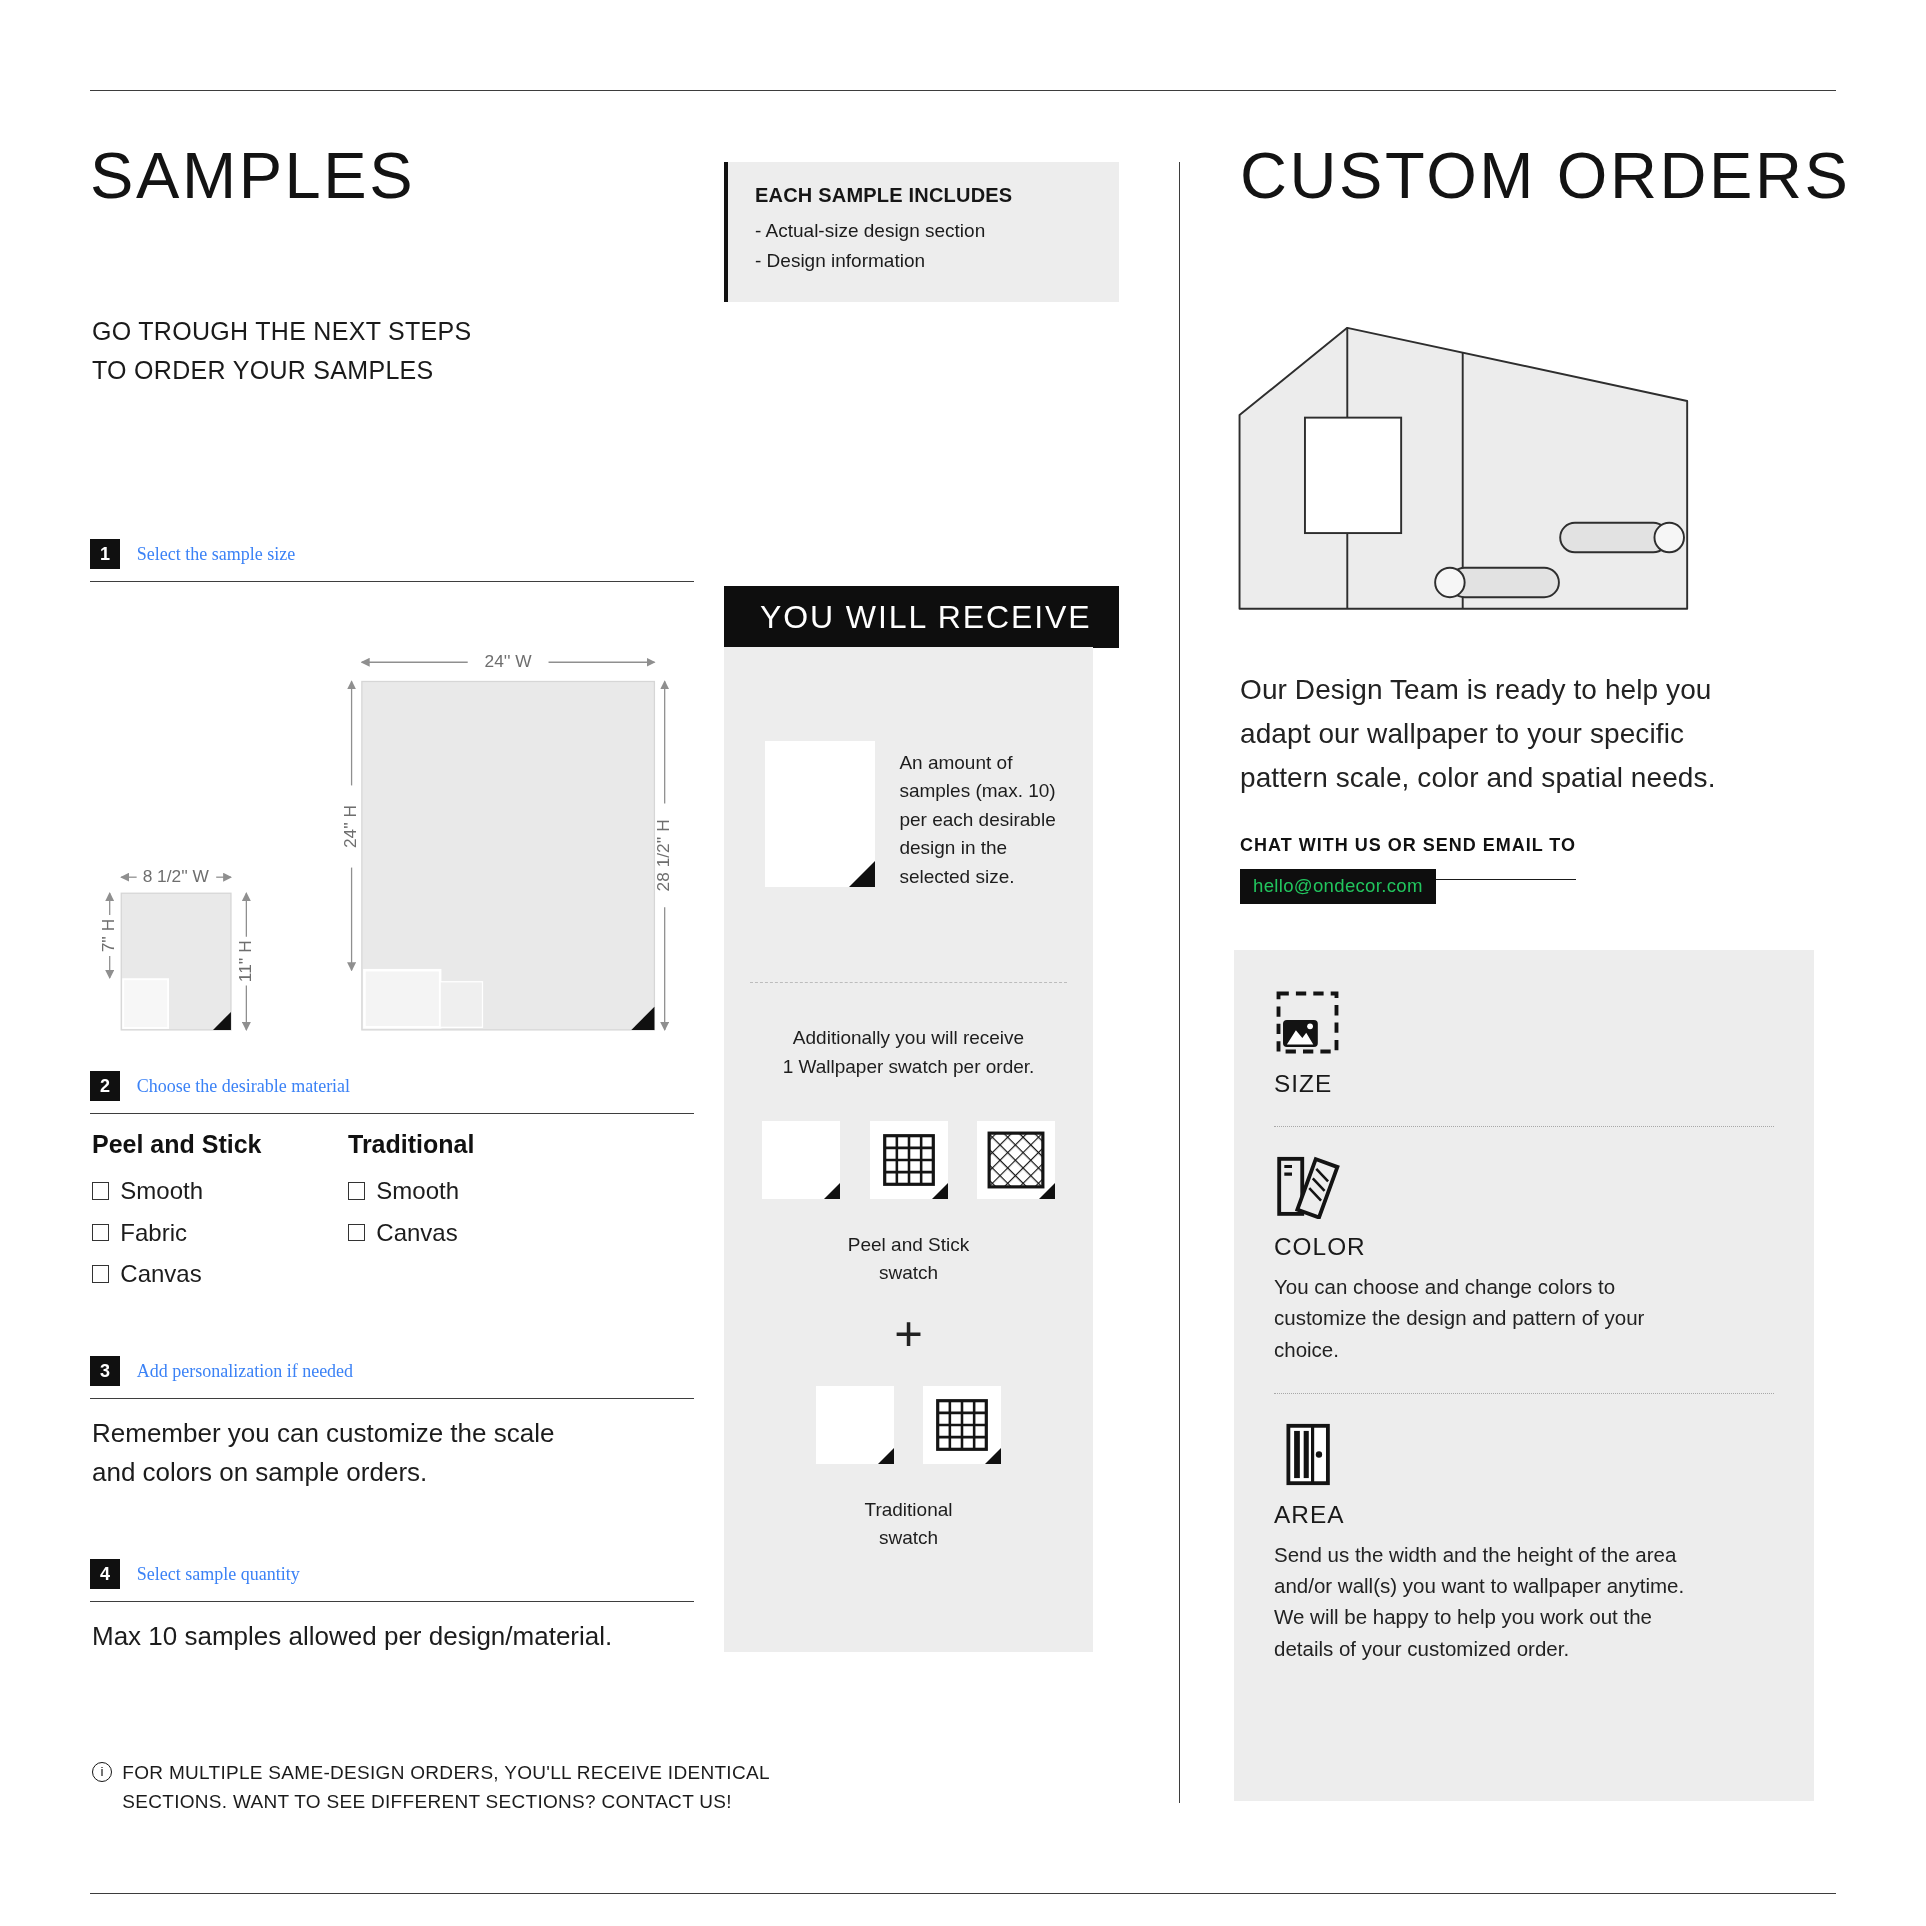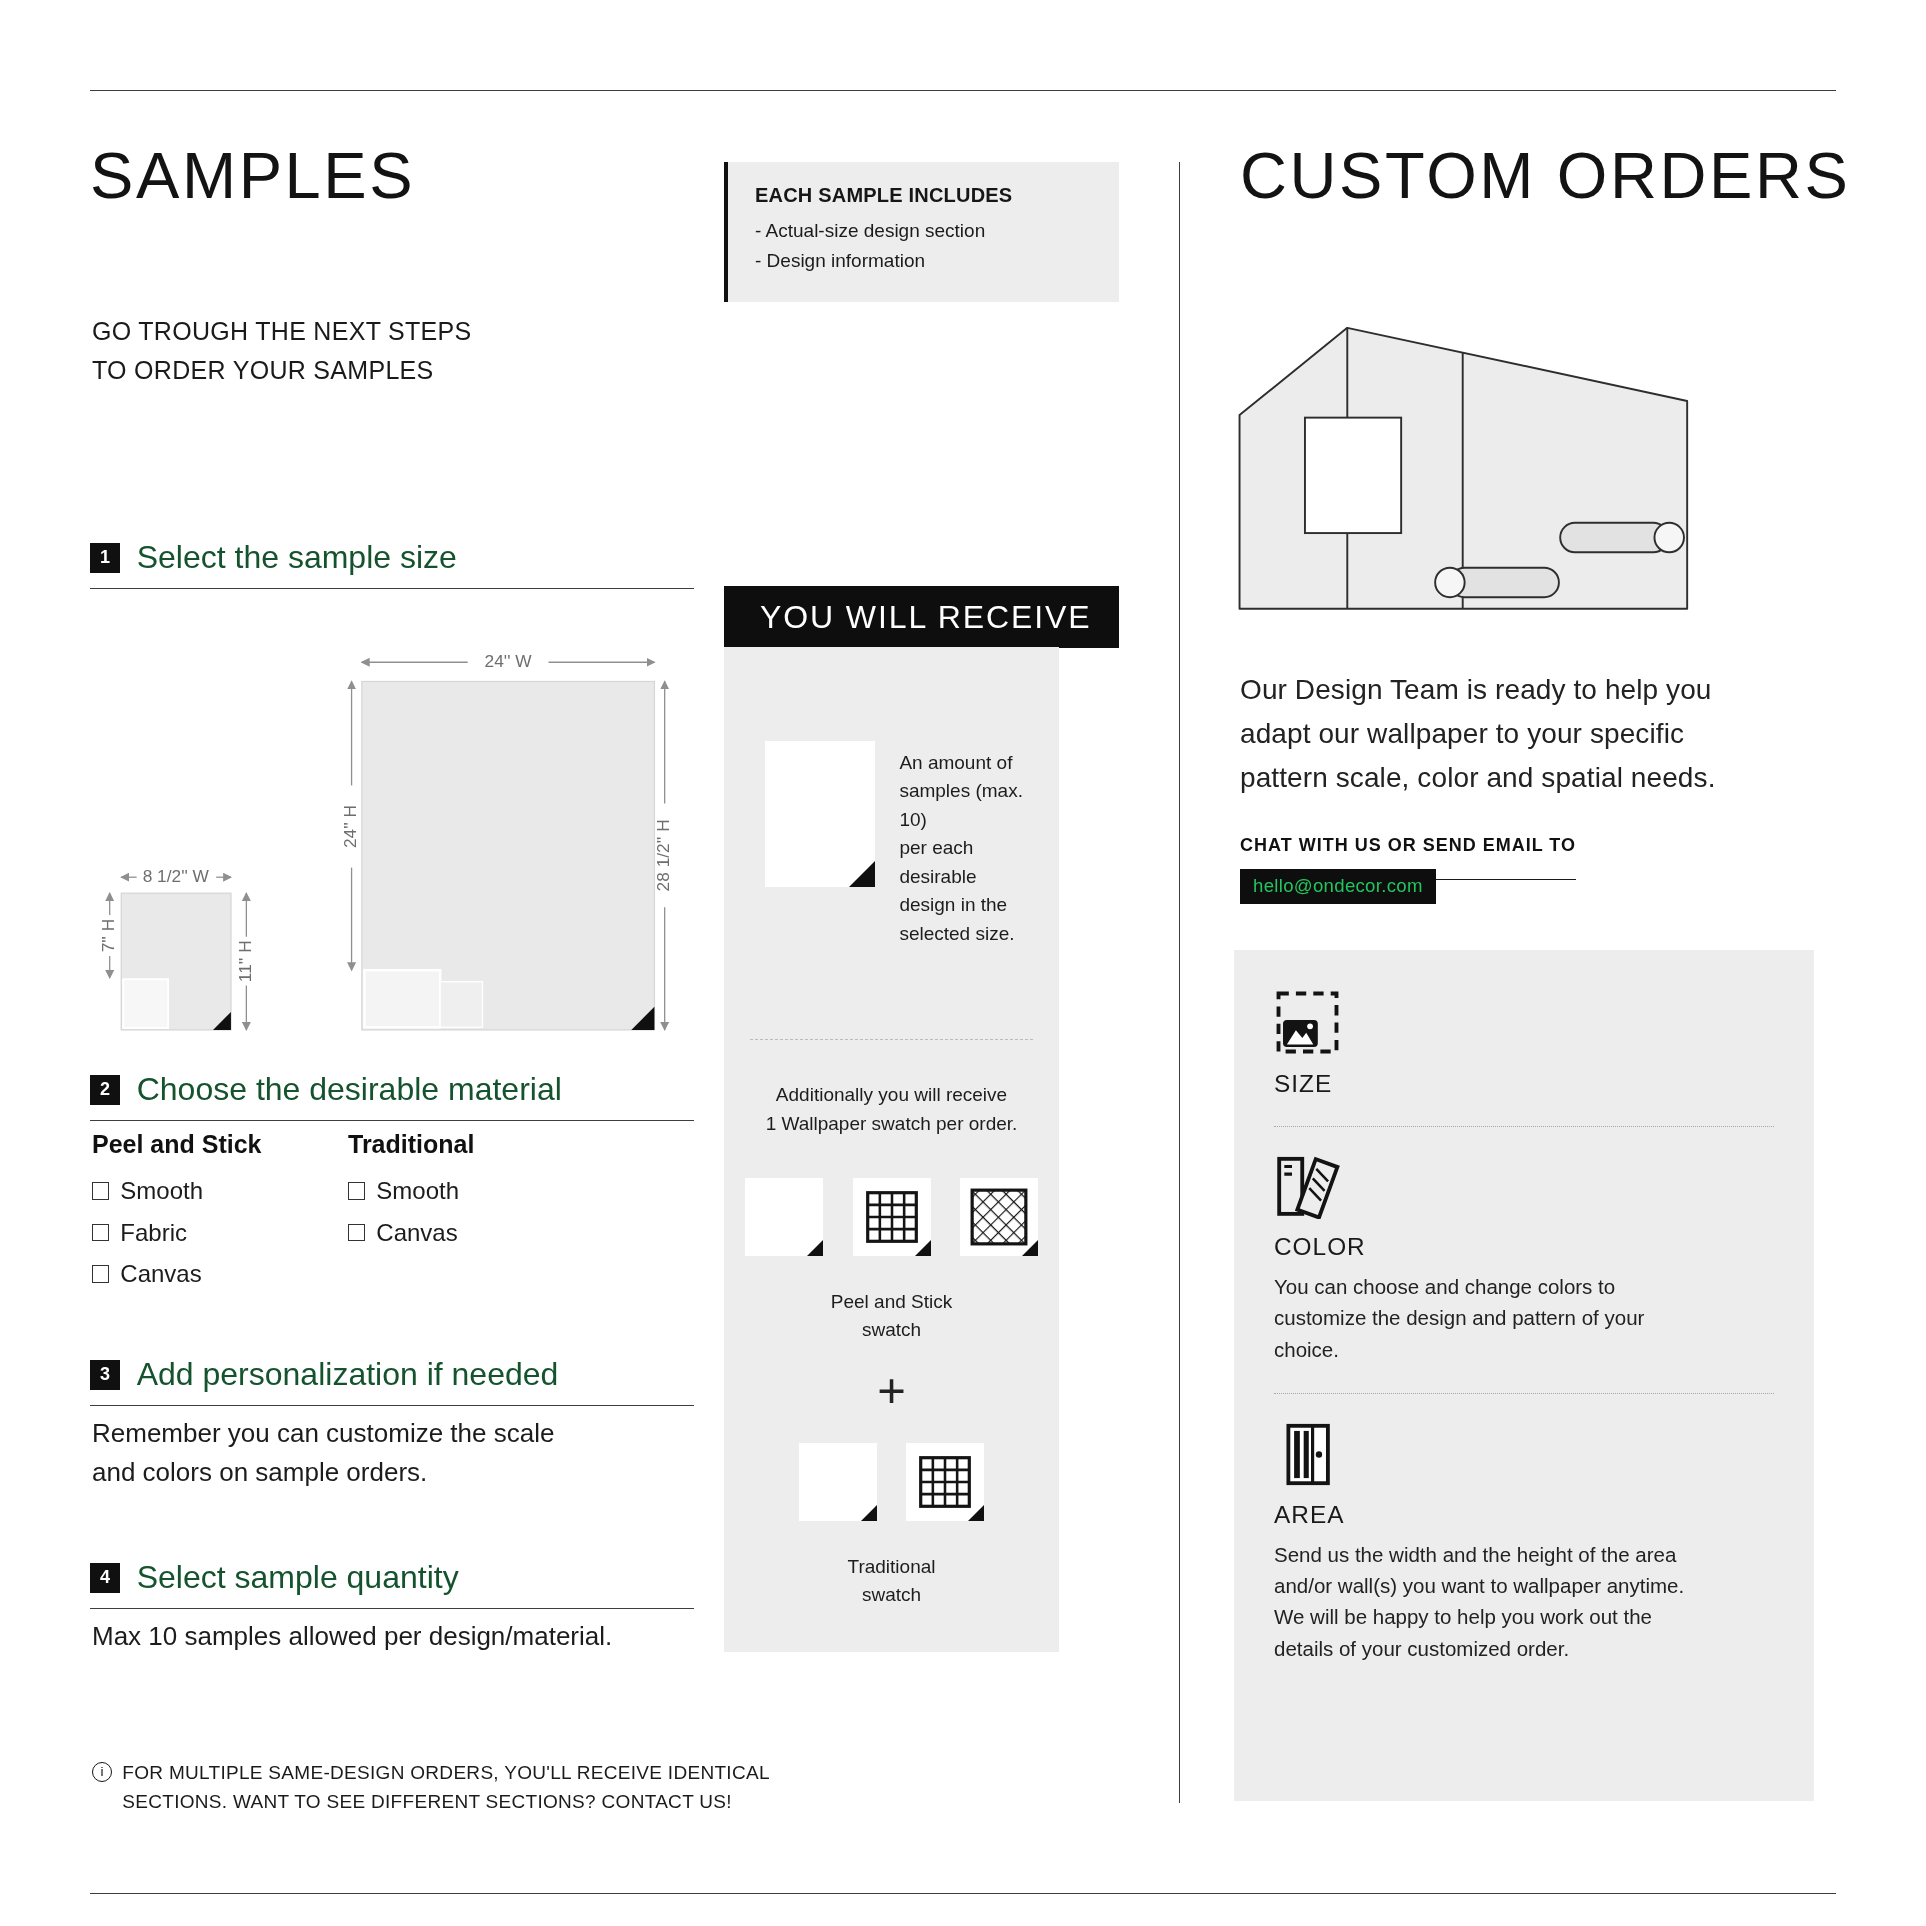--- a/index.html
+++ b/index.html
@@ -16,41 +16,41 @@
   .includes-box{position:absolute;left:724px;top:162px;width:395px;background:#ededed;border-left:4.5px solid #111;padding:22px 23px 26px 27px;}
   .includes-title{font-size:20px;font-weight:700;letter-spacing:0.2px;margin-bottom:9px;}
   .includes-list{list-style:none;margin:0;padding:0;font-size:19px;line-height:1.58;color:#1b1b1b;}
   .includes-list li{padding-left:16.7px;text-indent:-16.7px;white-space:pre-line;}
 
   .samples-intro{position:absolute;left:92px;top:312px;font-size:25px;line-height:1.55;letter-spacing:0.3px;white-space:pre-line;color:#1a1a1a;}
 
   
   .step{position:absolute;left:90px;width:604px;border-bottom:1.3px solid #3e3e3e;padding-bottom:11.6px;display:flex;align-items:center;gap:16.7px;}
   .step-num{width:30px;height:30px;background:#101010;color:#fff;font-size:18px;font-weight:700;display:flex;align-items:center;justify-content:center;flex:0 0 auto;}
-  .step-label{font-size:32px;color:#14532d;}
+  .step-label{font-size:18px;color:#3b82f6;font-family:Liberation Serif, serif;}
 
   .diagram{position:absolute;left:90px;top:643px;width:604px;height:401px;}
   .diagram svg{display:block;}
   .dim-text{fill:#6e6e6e;font-size:27px;font-family:"Liberation Sans",sans-serif;}
 
   .materials{position:absolute;left:92px;top:1130px;display:flex;}
   .mat-col{width:256px;}
   .mat-title{font-size:25px;font-weight:700;margin-bottom:18px;color:#111;}
   .mat-opt{display:flex;align-items:center;gap:11px;font-size:24px;margin-bottom:13.5px;color:#1c1c1c;}
   .cb{width:17.3px;height:17.3px;border:1.9px solid #333;background:#fff;flex:0 0 auto;}
 
   .body-text{position:absolute;font-size:26px;line-height:1.5;color:#1c1c1c;white-space:pre-line;}
 
   .footnote{position:absolute;left:92px;top:1759px;display:flex;gap:10.3px;align-items:flex-start;}
   .info-badge{width:20px;height:20px;border:1.6px solid #151515;border-radius:50%;display:flex;align-items:center;justify-content:center;font-size:13.5px;margin-top:2.6px;flex:0 0 auto;color:#111;}
   .footnote-text{font-size:19px;line-height:1.5;letter-spacing:0.3px;white-space:pre-line;color:#1b1b1b;}
 
   
   .receive-bar{position:absolute;left:724px;top:586px;width:395px;height:62px;background:#0e0e0e;color:#fff;display:flex;align-items:center;padding-left:36px;font-size:32px;letter-spacing:1.9px;}
-  .receive-panel{position:absolute;left:724px;top:647px;width:335px;height:1005px;background:#ededed;}
+  .receive-panel{position:absolute;left:724px;top:647px;width:369px;height:1005px;background:#ededed;}
   .paper-row{display:flex;gap:24.4px;padding:94px 22px 0 41px;}
   .paper{width:110px;height:146px;background:#fff;position:relative;flex:0 0 auto;}
   .fold::after{content:"";position:absolute;right:0;bottom:0;border-style:solid;border-width:0 0 26px 26px;border-color:transparent transparent #101010 transparent;}
   .fold-sm::after{content:"";position:absolute;right:0;bottom:0;border-style:solid;border-width:0 0 16.7px 16.7px;border-color:transparent transparent #101010 transparent;}
   .paper-text{font-size:19px;line-height:1.5;color:#1d1d1d;padding-top:7.7px;white-space:pre-line;}
   .dash-div{border-top:1.3px dashed #bcbcbc;margin:91px 26px 0 26px;}
   .additional{margin-top:41px;text-align:center;font-size:19px;line-height:1.5;white-space:pre-line;color:#1d1d1d;}
   .swatch-row{display:flex;justify-content:center;gap:29.5px;margin-top:40px;}
   .swatch-row.r2{margin-top:28px;}
   .swatch{width:78px;height:78px;background:#fff;position:relative;}

